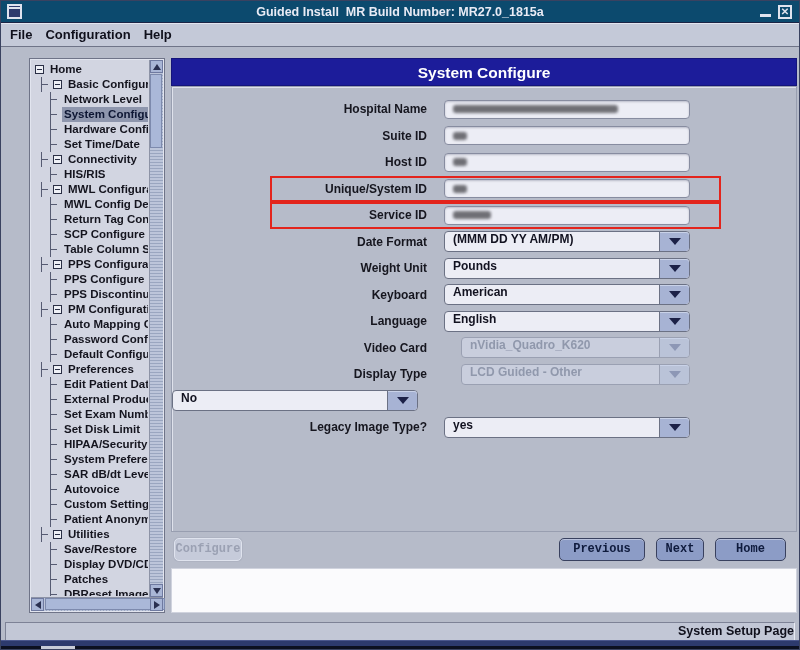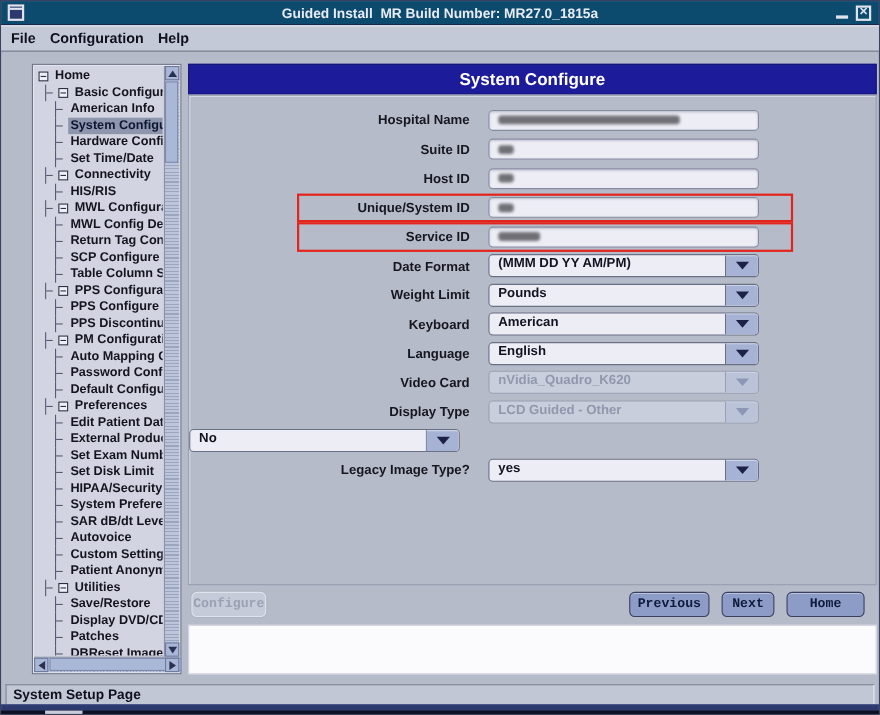--- a/index.html
+++ b/index.html
@@ -51,36 +51,36 @@
   .form-panel { position:absolute; top:28px; left:0; right:0; height:446px; border:1px solid #989eb0; box-shadow:inset 1px 1px 0 #dfe2ec; padding-top:9px; background:#b6bbc9; }
 
   .frow { height:26.5px; display:flex; align-items:center; position:relative; }
   .flabel { width:272px; text-align:right; padding-right:17px; font-size:12px; font-weight:bold; color:#16161f; }
   .fctrl { width:246px; position:relative; }
   .tfield { height:19px; background:#ecedf5; border:1px solid #878ca0; border-radius:4px; box-shadow:inset 0 1px 2px rgba(40,45,70,.25); display:flex; align-items:center; padding-left:8px; }
   .smudge { display:inline-block; height:8px; background:#5a5a5f; border-radius:3px; filter:blur(1.6px); opacity:.85; }
   .dd { height:21px; background:#ecedf5; border:1px solid #6b7184; border-radius:4px; display:flex; align-items:flex-start; padding-left:8px; padding-right:32px; font-size:12px; font-weight:bold; color:#121220; position:relative; cursor:pointer; white-space:nowrap; overflow:hidden; }
   .dd .arrow { position:absolute; right:0; top:0; bottom:0; width:30px; background:#a7b3d4; border-left:1px solid #6b7184; border-radius:0 3px 3px 0; display:flex; align-items:center; justify-content:center; box-shadow:inset 0 1px 0 #c9d2e8; }
   .dd .arrow::after { content:''; width:0; height:0; border-left:6px solid transparent; border-right:6px solid transparent; border-top:7px solid #1c2147; }
-  .frow.disabled .dd { background:#c9cedd; color:#9098ac; border-color:#9aa0b2; cursor:default; }
+  .frow.disabled .dd { background:#c9cedd; color:#9098ac; border-color:#9aa0b2; cursor:default;margin-left:17px; }
   .frow.disabled .dd .arrow { background:#bac3d8; border-left-color:#9aa0b2; }
   .frow.disabled .dd .arrow::after { border-top-color:#8d97b5; }
   .frow.hl::after { content:''; position:absolute; left:98px; width:447px; top:0; bottom:0; border:2px solid #e3241c; pointer-events:none; }
 
   .button-row { position:absolute; top:479px; left:3px; right:11px; height:24px; display:flex; align-items:center; justify-content:space-between; }
   .btn { height:23px; border-radius:5px; font-size:12px; font-weight:bold; font-family:Liberation Mono, monospace; cursor:pointer; }
   .btn.cfg { width:68px; background:#c6cbda; border:1px solid #dfe3ee; color:#9ba1b3; box-shadow:0 0 0 1px #aeb3c2; cursor:default; }
   .navgroup { display:flex; gap:11px; }
   .btn.nav { background:#8c9cc6; border:1px solid #39415f; color:#0f1b3d; box-shadow:inset 0 1px 0 rgba(255,255,255,.4); }
-  .btn.prev { width:73px; } .btn.next { width:48px; } .btn.home { width:71px; }
+  .btn.prev { width:86px; } .btn.next { width:48px; } .btn.home { width:71px; }
 
   .white-panel { position:absolute; top:510px; left:0; right:0; height:45px; background:#fbfbfd; border:1px solid #d0d3de; }
 
   
-  .statusbar { position:absolute; left:4px; right:4px; top:621px; height:19px; background:#c2c7d6; border:1px solid; border-color:#7d8296 #e8eaf2 #e8eaf2 #7d8296; line-height:17px; padding-left:6px; font-size:12.5px; font-weight:bold; color:#10101c; }
+  .statusbar { position:absolute; left:4px; right:4px; top:621px; height:19px; background:#c2c7d6; border:1px solid; border-color:#7d8296 #e8eaf2 #e8eaf2 #7d8296; line-height:17px; padding-left:6px; font-size:12.5px; font-weight:bold; color:#10101c;text-align:right; }
   .bottom-strip { position:absolute; left:0; right:0; bottom:0; height:9px; background:#2d3a6d; border-top:1px solid #4a568c; }
   .bottom-strip .dark { position:absolute; left:0; right:0; bottom:0; height:3px; background:#0c1020; }
   .bottom-strip .notch { position:absolute; left:40px; bottom:0; width:34px; height:3px; background:#c8ccd8; }
 </style>
 </head>
 <body>
 
 <div class="window">
 
   <div class="titlebar">
@@ -102,21 +102,21 @@
           <span class="ebox"></span>
           <span class="tlabel">Home</span>
         </div>
         <div class="titem lvl1">
           <span class="twig"></span>
           <span class="ebox"></span>
           <span class="tlabel">Basic Configuration</span>
         </div>
         <div class="titem lvl2">
           <span class="twig"></span>
-          <span class="tlabel">American Info</span>
+          <span class="tlabel">Network Level</span>
         </div>
         <div class="titem lvl2 sel">
           <span class="twig"></span>
           <span class="tlabel">System Configure</span>
         </div>
         <div class="titem lvl2">
           <span class="twig"></span>
           <span class="tlabel">Hardware Configur</span>
         </div>
         <div class="titem lvl2">
@@ -317,21 +317,21 @@
           <div class="frow">
             <div class="flabel">Date Format</div>
             <div class="fctrl">
               <div class="dd">
                 <span>(MMM DD YY AM/PM)</span>
                 <span class="arrow"></span>
               </div>
             </div>
           </div>
           <div class="frow">
-            <div class="flabel">Weight Limit</div>
+            <div class="flabel">Weight Unit</div>
             <div class="fctrl">
               <div class="dd">
                 <span>Pounds</span>
                 <span class="arrow"></span>
               </div>
             </div>
           </div>
           <div class="frow">
             <div class="flabel">Keyboard</div>
             <div class="fctrl">

